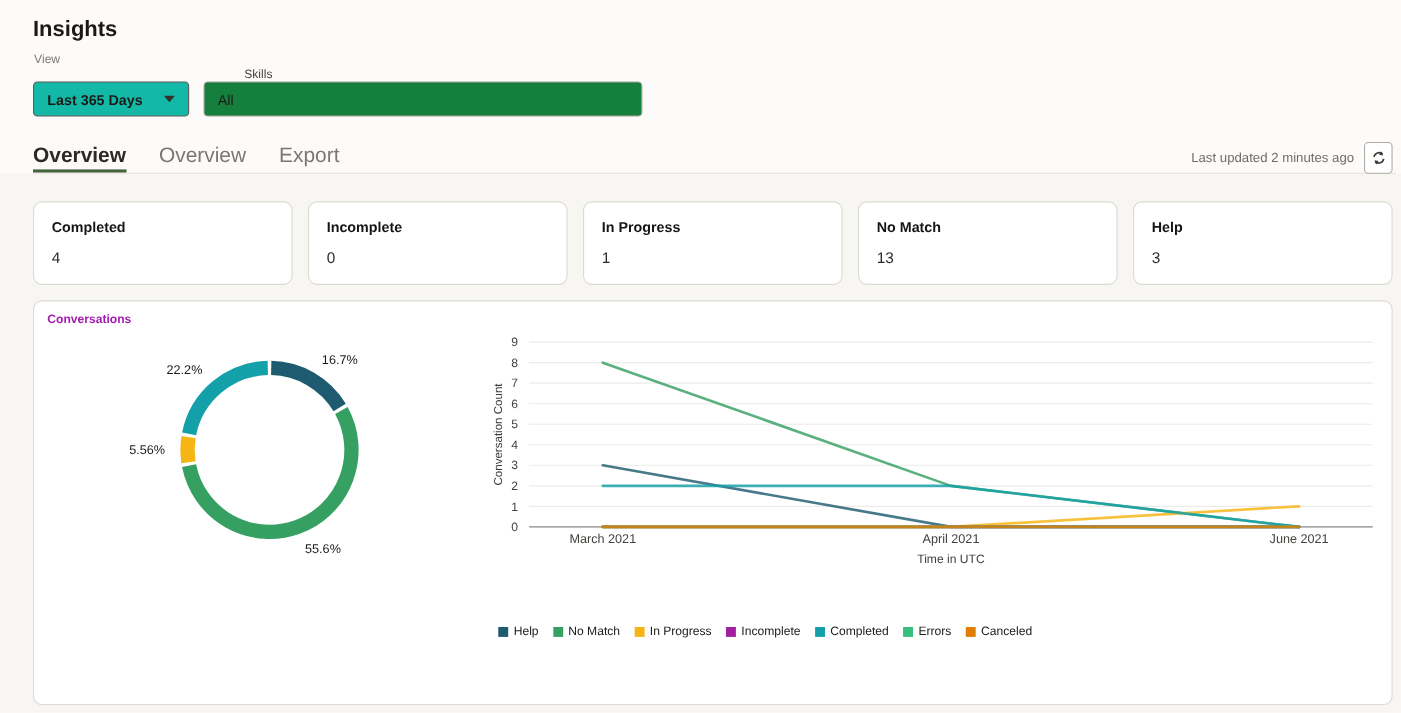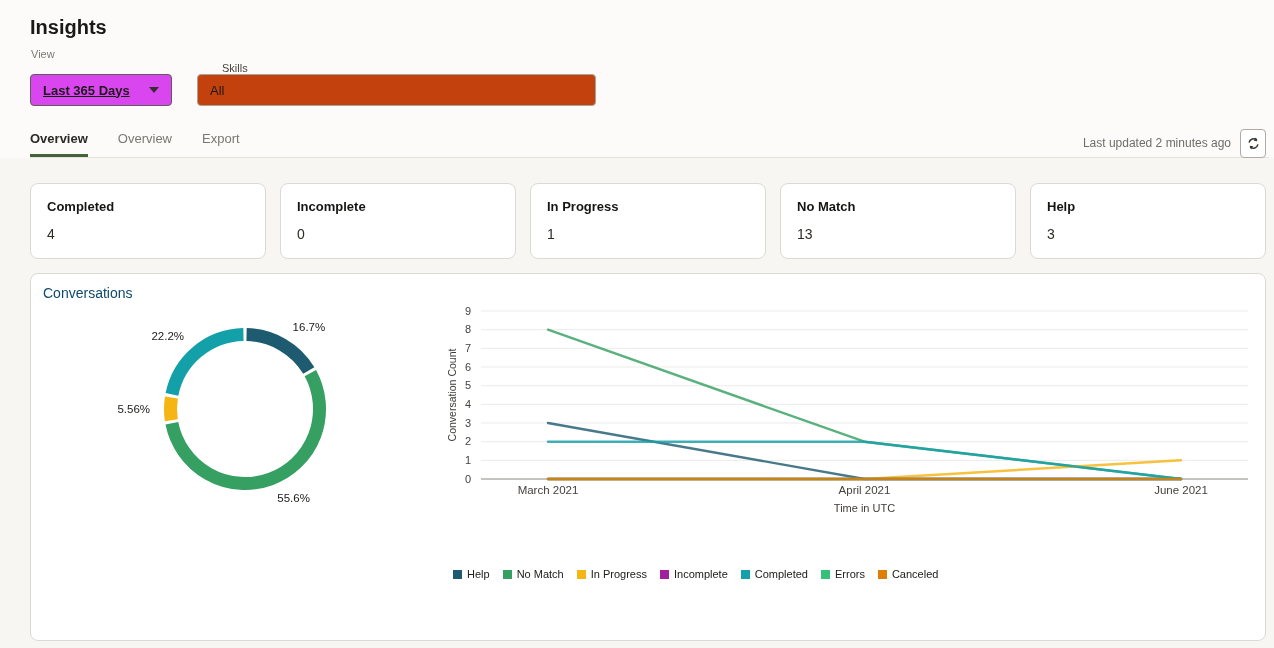--- a/index.html
+++ b/index.html
@@ -6,48 +6,48 @@
   html,body { width:1274px; height:648px; overflow:hidden; }
   body { font-family:"Liberation Sans", sans-serif; background:#fcfbf9; color:#161513; position:relative; }
   .content-bg { position:absolute; left:0; top:158px; right:0; bottom:0; background:#f8f6f2; }
 
   .page-title { position:absolute; left:30px; top:16px; font-size:20px; font-weight:700; color:#1a1916; }
 
   .field-label { position:absolute; font-size:11px; }
   .lbl-view { left:31px; top:48px; color:#7c7973; }
   .lbl-skills { left:186px; top:62px; color:#45433e;margin-left:36px; }
 
-  .view-select { position:absolute; left:30px; top:74px; width:142px; height:32px; background:#d946ef;
-    border:1px solid #5f5d57; border-radius:4px; display:flex; align-items:center; padding:0 12px; cursor:pointer;text-decoration:underline; }
+  .view-select { position:absolute; left:30px; top:74px; width:142px; height:32px; background:#14b8a6;
+    border:1px solid #5f5d57; border-radius:4px; display:flex; align-items:center; padding:0 12px; cursor:pointer; }
   .view-select .val { font-size:13px; font-weight:600; color:#1c1b18; flex:1; }
   .caret { width:0; height:0; border-left:5px solid transparent; border-right:5px solid transparent; border-top:6px solid #34312c; }
 
-  .skills-input { position:absolute; left:185px; top:74px; width:399px; height:32px; background:#c2410c;
+  .skills-input { position:absolute; left:185px; top:74px; width:399px; height:32px; background:#15803d;
     border:1px solid #a6a39d; border-radius:4px; font-family:"Liberation Sans", sans-serif;
-    font-size:13px; color:#1c1b18; padding:0 12px; outline:none;margin-left:12px; }
+    font-size:13px; color:#1c1b18; padding:0 12px; outline:none; }
 
   .tabs { position:absolute; left:30px; top:131px; height:26px; display:flex; gap:30px; }
-  .tab { font-size:13px; color:#7b7873; cursor:pointer; padding-bottom:4px; }
+  .tab { font-size:19px; color:#7b7873; cursor:pointer; padding-bottom:4px; }
   .tab.active { color:#2b2a26; font-weight:600; border-bottom:3px solid #45633b; }
   .tab-divider { position:absolute; left:30px; top:157px; right:5px; height:1px; background:#e5e2dc; }
 
   .status { position:absolute; right:8px; top:128px; height:30px; display:flex; align-items:center; gap:9px; }
   .last-updated { font-size:12px; color:#6f6d68;text-align:right; }
   .refresh-btn { width:26px; height:29px; background:#fff; border:1px solid #aeaba4; border-radius:4px;
     display:flex; align-items:center; justify-content:center; cursor:pointer; }
   .refresh-btn svg { display:block; }
 
   .cards { position:absolute; left:30px; top:183px; width:1236px; display:flex; gap:14px; }
   .card { flex:1; height:76px; background:#fff; border:1px solid #dcdad4; border-radius:8px; padding:15px 16px; }
   .card .c-label { font-size:13px; font-weight:700; color:#161513; }
   .card .c-value { font-size:14px; color:#2e2b26; margin-top:12px; }
 
   .panel { position:absolute; left:30px; top:273px; width:1236px; height:368px; background:#fff;
     border:1px solid #dcdad4; border-radius:8px; }
-  .panel-title { position:absolute; left:12px; top:11px; font-size:14px; font-weight:400; color:#0c4a6e; }
+  .panel-title { position:absolute; left:12px; top:11px; font-size:11px; font-weight:700; color:#a21caf; }
 
   .conv-svg { position:absolute; left:0; top:0; }
   svg text { font-family:"Liberation Sans", sans-serif; }
 
   .legend { position:absolute; left:422px; top:294px; display:flex; align-items:center; gap:13px; }
   .legend-item { display:flex; align-items:center; gap:5px; }
   .legend-swatch { width:9px; height:9px; display:inline-block; }
   .legend-label { font-size:11px; color:#21201d; }
 </style>
 </head>

